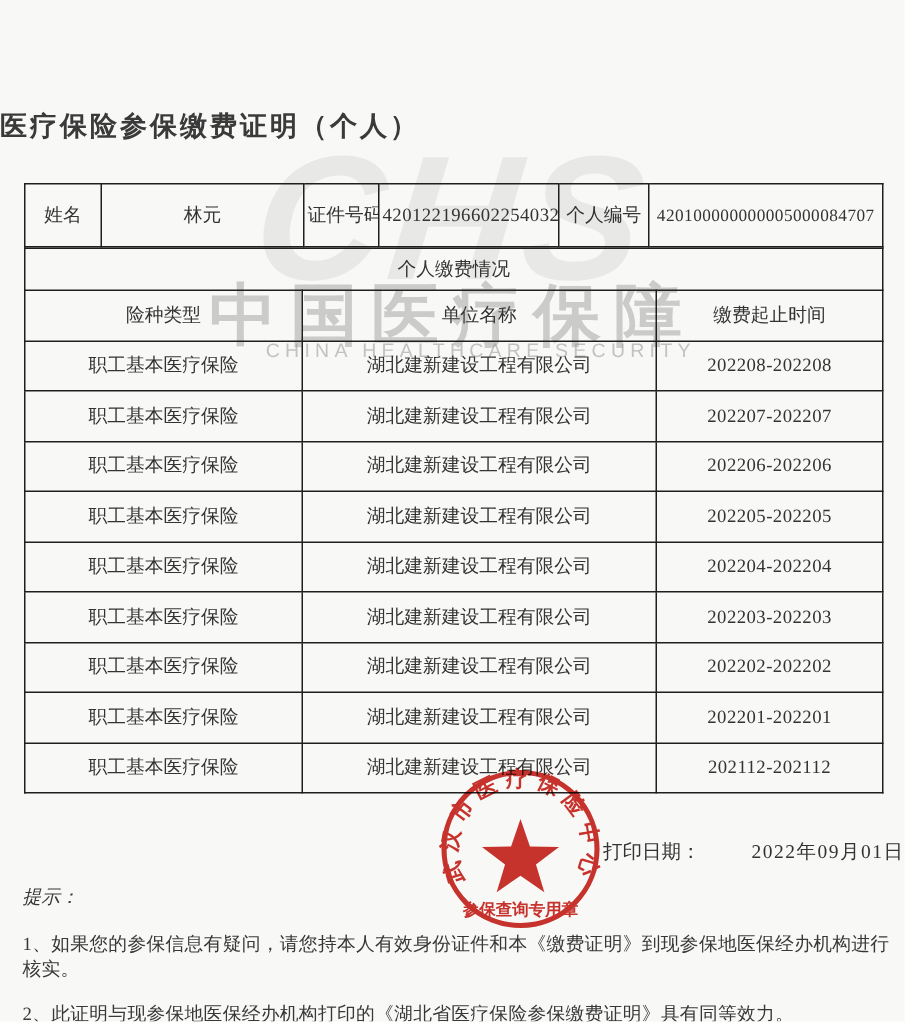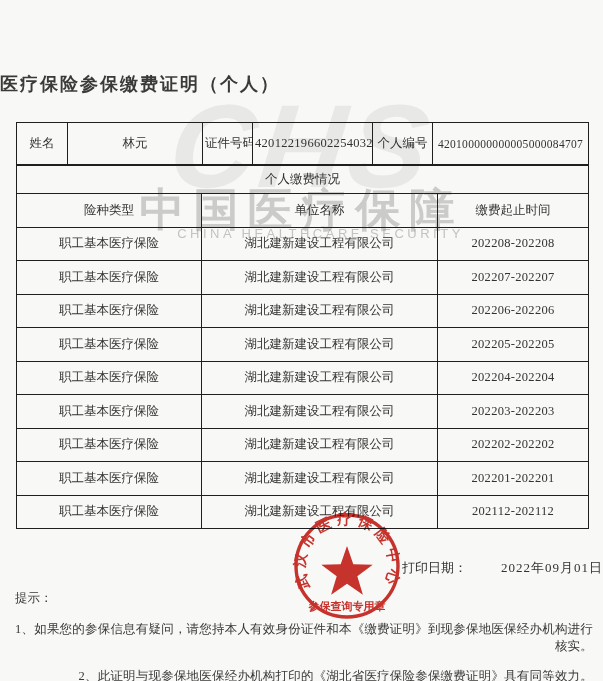--- a/index.html
+++ b/index.html
@@ -69,22 +69,22 @@
   }
   .print-line .val{margin-left:34px;letter-spacing:1px;}
   
   .seal{
     position:absolute;left:291px;top:511px;
     width:112px;height:112px;
     mix-blend-mode:multiply;opacity:0.93;
   }
   
   .notes{position:absolute;left:15px;top:590px;width:578px;font-size:12.5px;color:#383838;}
-  .notes .heading{margin:0 0 14px 0;}
-  .notes .item{margin:0 0 13px 0;letter-spacing:0.2px;text-align:right;}
+  .notes .heading{margin:0 0 14px 0;font-style:italic;}
+  .notes .item{margin:0 0 13px 0;letter-spacing:0.2px;}
 </style>
 </head>
 <body>
 
 <div class="page">
 
   <div class="wm-chs">CHS</div>
   <div class="wm-cn">中国医疗保障</div>
   <div class="wm-en">CHINA HEALTHCARE SECURITY</div>
 

